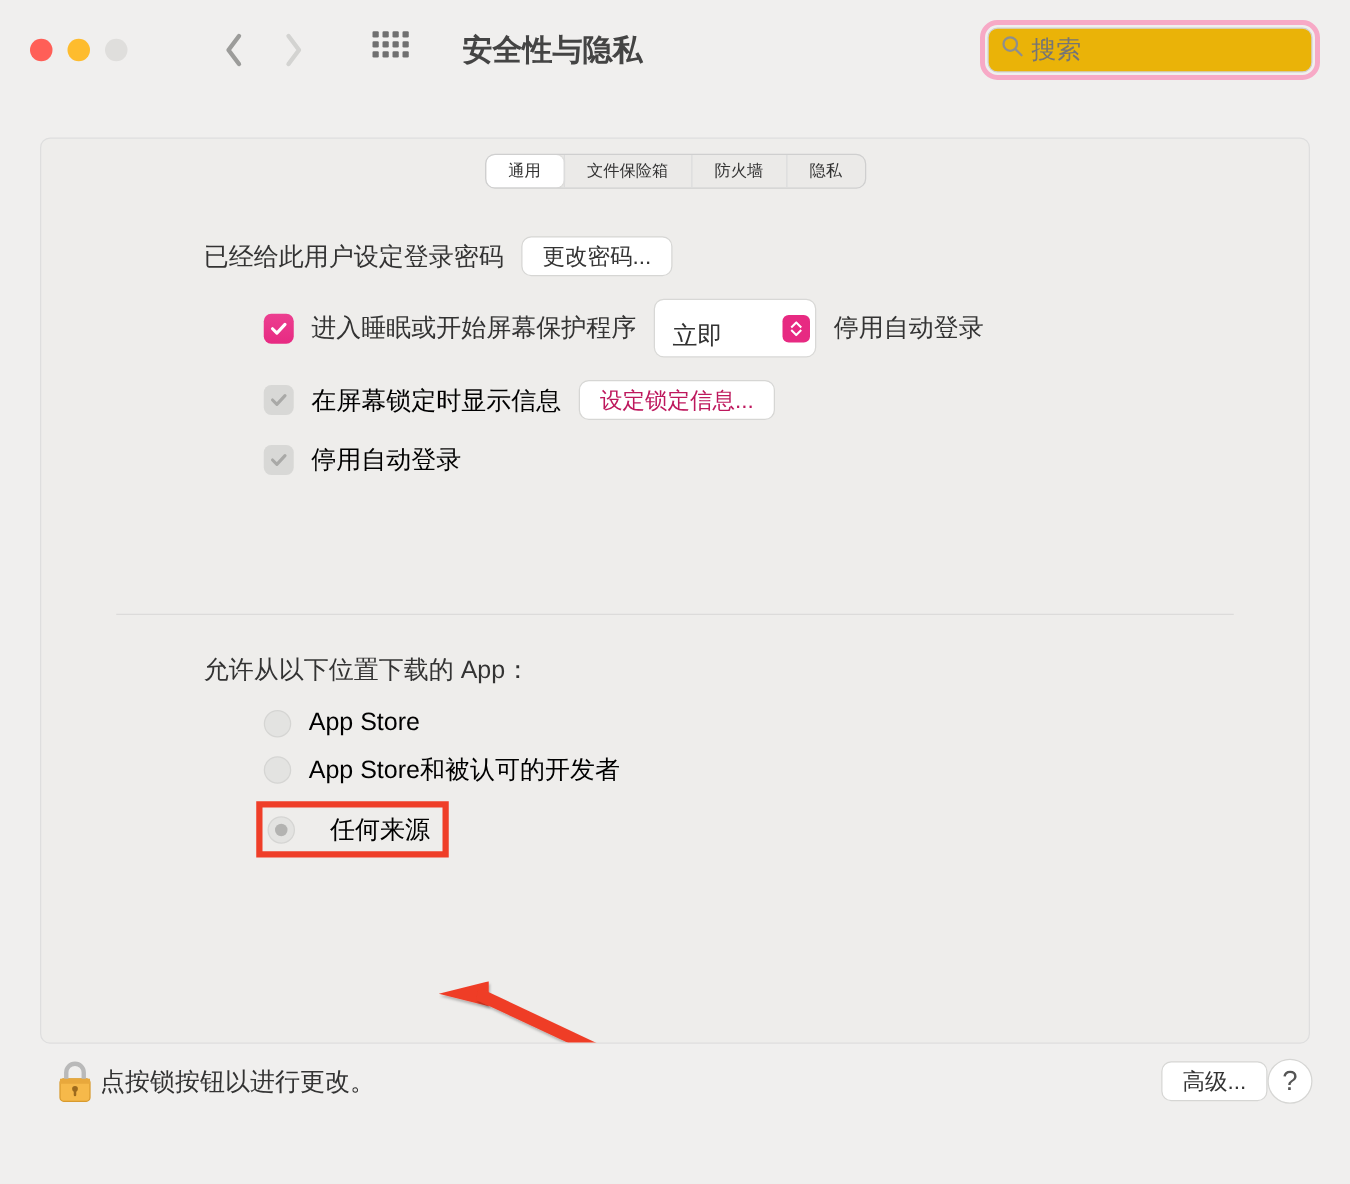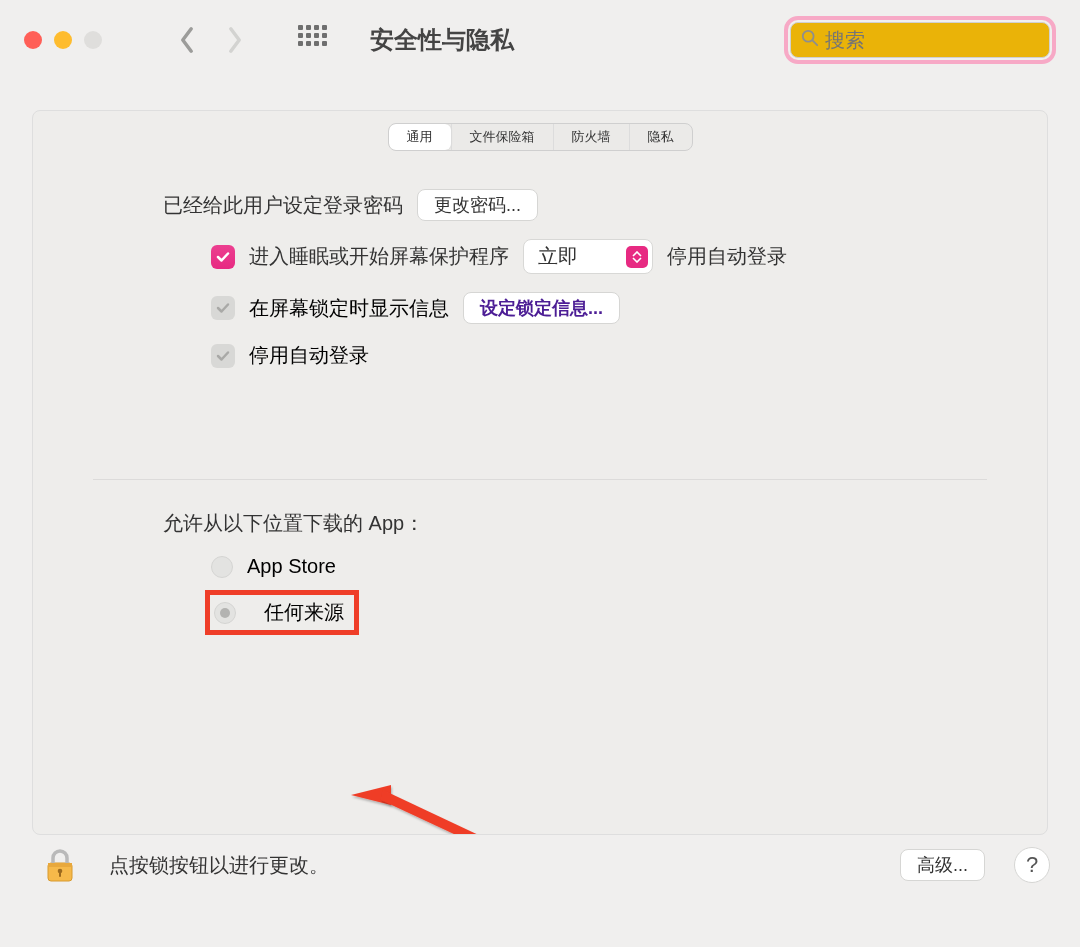--- a/index.html
+++ b/index.html
@@ -80,24 +80,24 @@
     .checkbox.checked-pink { background: linear-gradient(#ec3f90,#e72a82); color:#fff; }
     .checkbox.checked-disabled { background:#d8d8d6; color:#a9a9a7; }
     .checkbox.unchecked { background:#fff; border:1px solid #c9c9c7; }
     .check-svg { width:16px; height:16px; }
     .disabled-text { color:#000000; }
     .label-text { color:#333; }
     .btn-small {
       background:#fff; border:1px solid #d6d6d4; border-radius:8px; padding: 3px 16px;
       font-size:18px; color:#333; cursor:pointer;
     }
-    .btn-small.disabled { color:#4c1d95;font-weight:bold; }
+    .btn-small.disabled { color:#be185d; }
     .select-box {
       background:#fff; border:1px solid #d8d8d6; border-radius:8px;
-      padding: 3px 30px 3px 14px; position:relative; font-size:20px;
+      padding: 15px 30px 3px 14px; position:relative; font-size:20px;
       display:inline-flex; align-items:center; min-width:130px;
     }
     .select-arrow {
       position:absolute; right:4px; top:50%; transform:translateY(-50%);
       width:22px; height:22px; background:#e72a82; border-radius:5px;
       display:flex; flex-direction:column; align-items:center; justify-content:center; gap:0;
     }
     .divider { border:none; border-top:1px solid #dcdbda; margin: 0 60px 0 60px; }
 
     .lower { padding: 30px 0 0 130px; position:relative; }
@@ -106,21 +106,21 @@
     .radio {
       width:22px; height:22px; border-radius:50%; background:#e3e3e1;
       display:inline-flex; align-items:center; justify-content:center; flex-shrink:0;
       border: 1px solid #d5d5d3;
     }
     .radio.selected::after { content:""; width:10px; height:10px; border-radius:50%; background:#b3b3b1; }
     .highlight-box { border: 5px solid #ef3e28; padding: 4px 10px 4px 4px; margin-left:-6px; position:relative; display:inline-flex; align-items:center; gap:28px; }
     .annotation-arrow { position:absolute; left:318px; top:674px; pointer-events:none; }
 
     .footer {
-      display:flex; align-items:center; padding: 10px 30px 0 40px; gap:29px;
+      display:flex; align-items:center; padding: 10px 30px 0 40px; gap:0;
     }
     .footer .spacer { flex:1; }
     .lock-icon { width:40px; height:40px; }
     .help-btn {
       width:36px; height:36px; border-radius:50%; background:#fff; border:1px solid #d6d6d4;
       display:flex; align-items:center; justify-content:center; font-size:22px; color:#555; cursor:pointer;
     }
   </style>
 </head>
 <body>
@@ -226,20 +226,24 @@
   </div>
 
   <hr class="divider" style="margin-top:110px;">
 
   <div class="lower">
     <div class="label-text" style="margin-bottom:18px;">允许从以下位置下载的 App：</div>
     <div class="radio-group">
       <div class="radio-row">
         <span class="radio"></span>
         <span class="disabled-text">App Store</span>
+      </div>
+      <div class="radio-row">
+        <span class="radio"></span>
+        <span class="disabled-text">App Store和被认可的开发者</span>
       </div>
       <div class="radio-row">
         <span class="highlight-box">
           <span class="radio selected"></span>
           <span class="disabled-text">任何来源</span>
         </span>
       </div>
     </div>
   </div>
 

